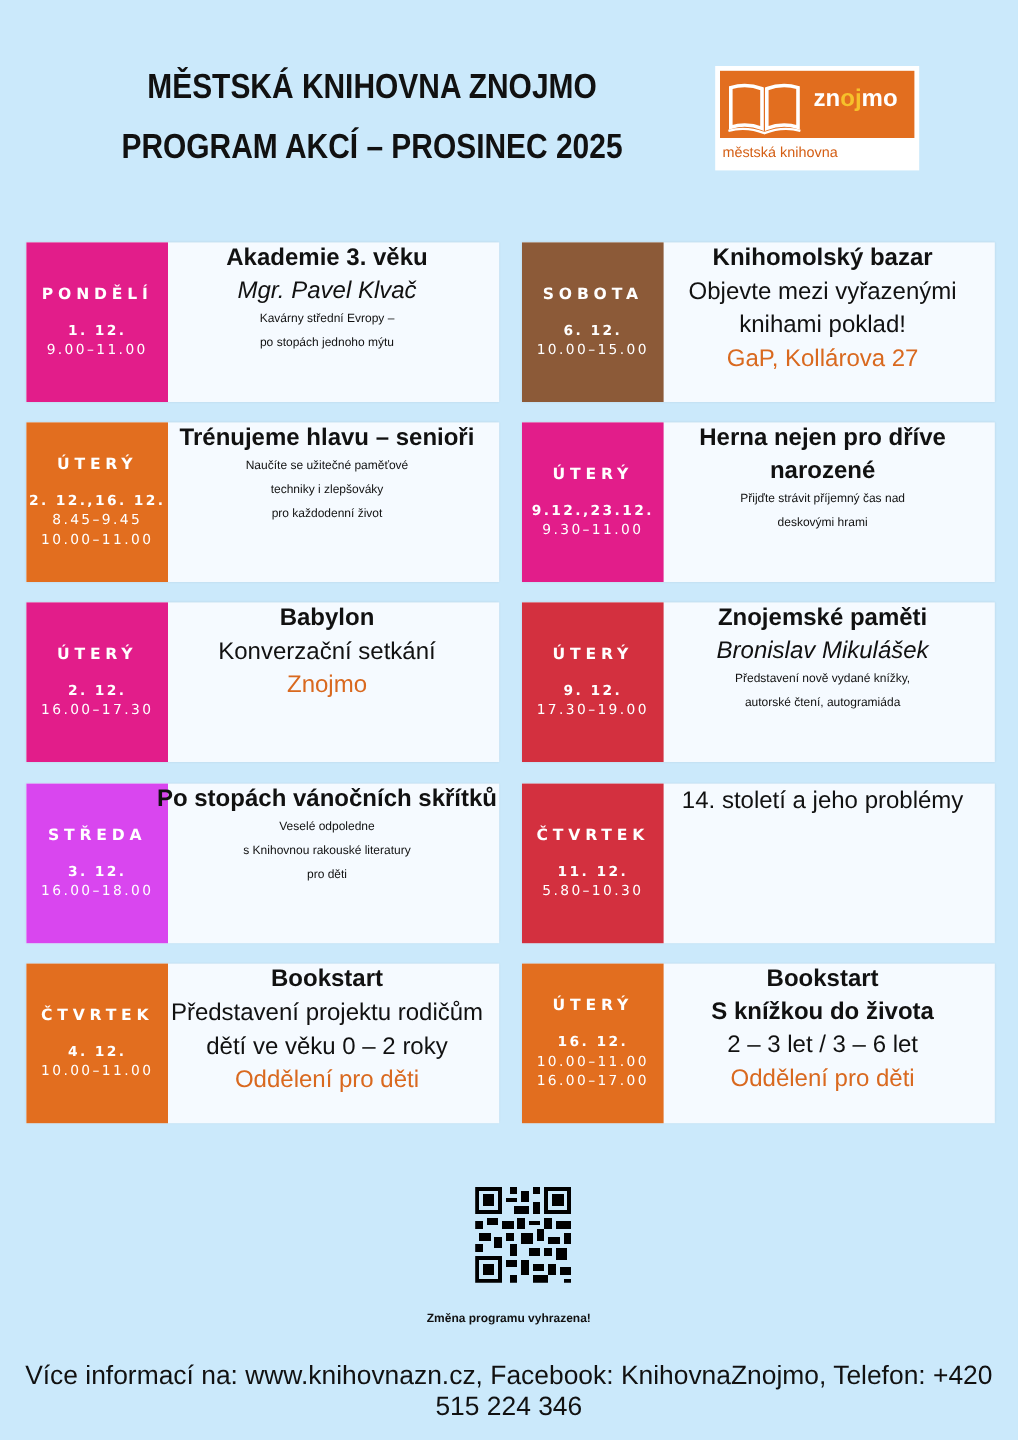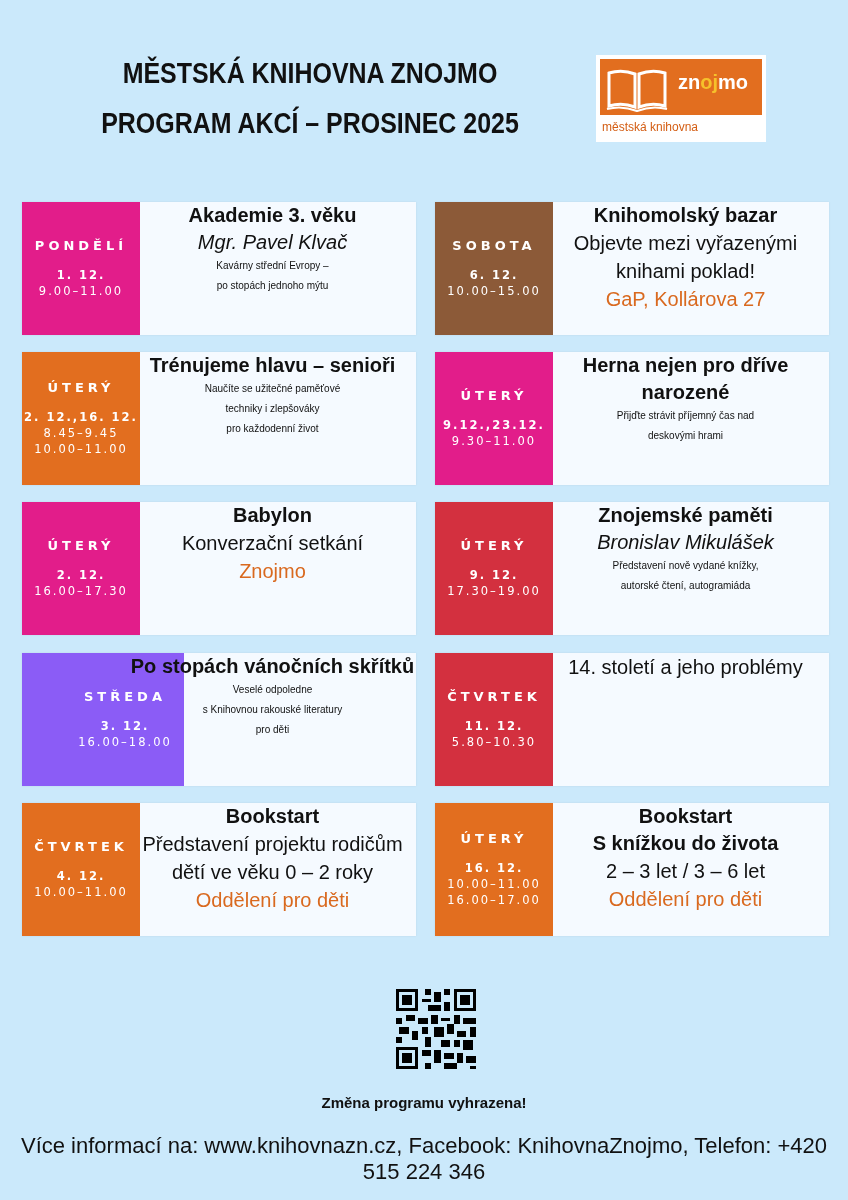--- a/index.html
+++ b/index.html
@@ -60,21 +60,21 @@
     text-align: center;
   }
   .b-title { font-weight: bold; font-size: 20px; line-height: 27px; color: #111; }
   .b-italic { font-style: italic; font-size: 20px; line-height: 27px; }
   .b-text { font-size: 10px; line-height: 20px; }
   .b-large { font-size: 20px; line-height: 28px; }
   .b-orange { color: #d9691f; font-size: 20px; line-height: 28px; }
   .qr { position: absolute; left: 396px; top: 989px; width: 80px; height: 80px; }
   .footer-note {
     position: absolute; top: 1094px; left: 0; right: 0; text-align: center;
-    font-weight: bold; font-size: 15px;
+    font-weight: bold; font-size: 10px;
   }
   .footer-info {
     position: absolute; top: 1133px; left: 0; right: 0; text-align: center;
     font-size: 22px;
   }
 </style>
 </head>
 <body>
 
 <div id="title1" class="header-title">MĚSTSKÁ KNIHOVNA ZNOJMO</div>
@@ -165,21 +165,21 @@
         <div class="time">17.30–19.00</div>
       </div>
       <div class="body">
         <div class="b-title">Znojemské paměti</div>
         <div class="b-italic">Bronislav Mikulášek</div>
         <div class="b-text">Představení nově vydané knížky,</div>
         <div class="b-text">autorské čtení, autogramiáda</div>
       </div>
     </div>
     <div class="card" style="left: 22px; top: 653px;">
-      <div class="side" style="background: #8b5cf6; padding-left: 44px;">
+      <div class="side" style="background: #d946ef;">
         <div class="day">STŘEDA</div>
         <div class="date">3. 12.</div>
         <div class="time">16.00–18.00</div>
       </div>
       <div class="body">
         <div class="b-title">Po stopách vánočních skřítků</div>
         <div class="b-text">Veselé odpoledne</div>
         <div class="b-text">s Knihovnou rakouské literatury</div>
         <div class="b-text">pro děti</div>
       </div>

